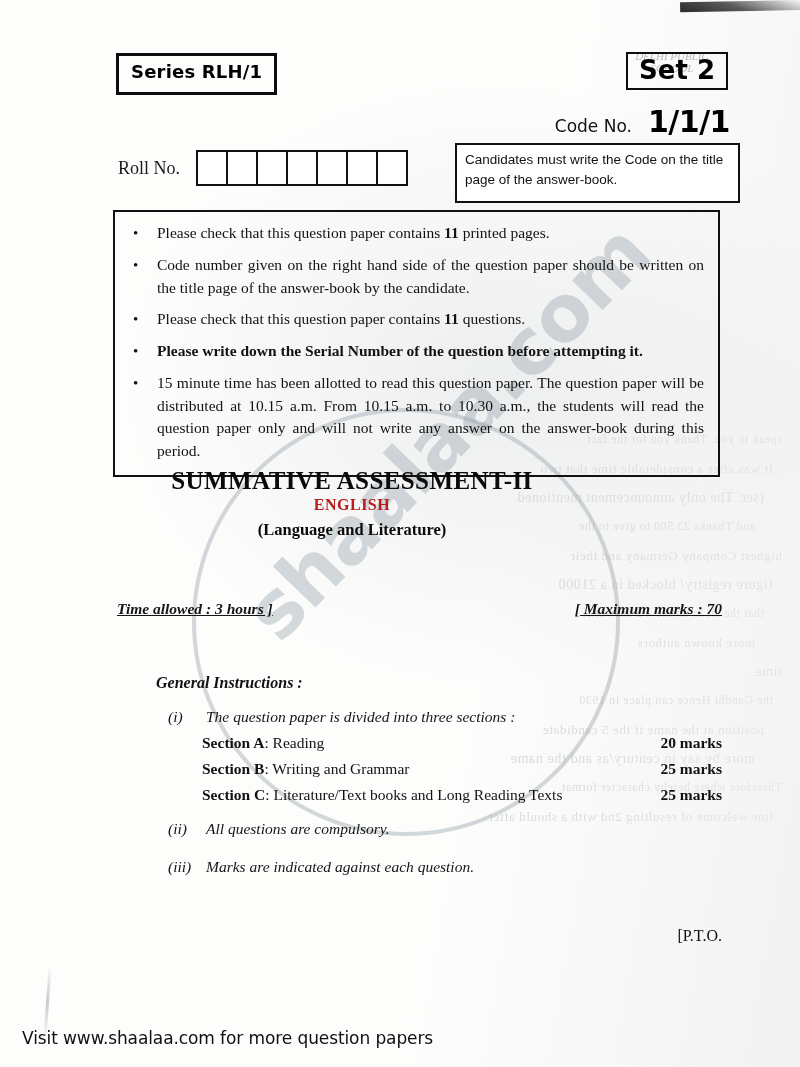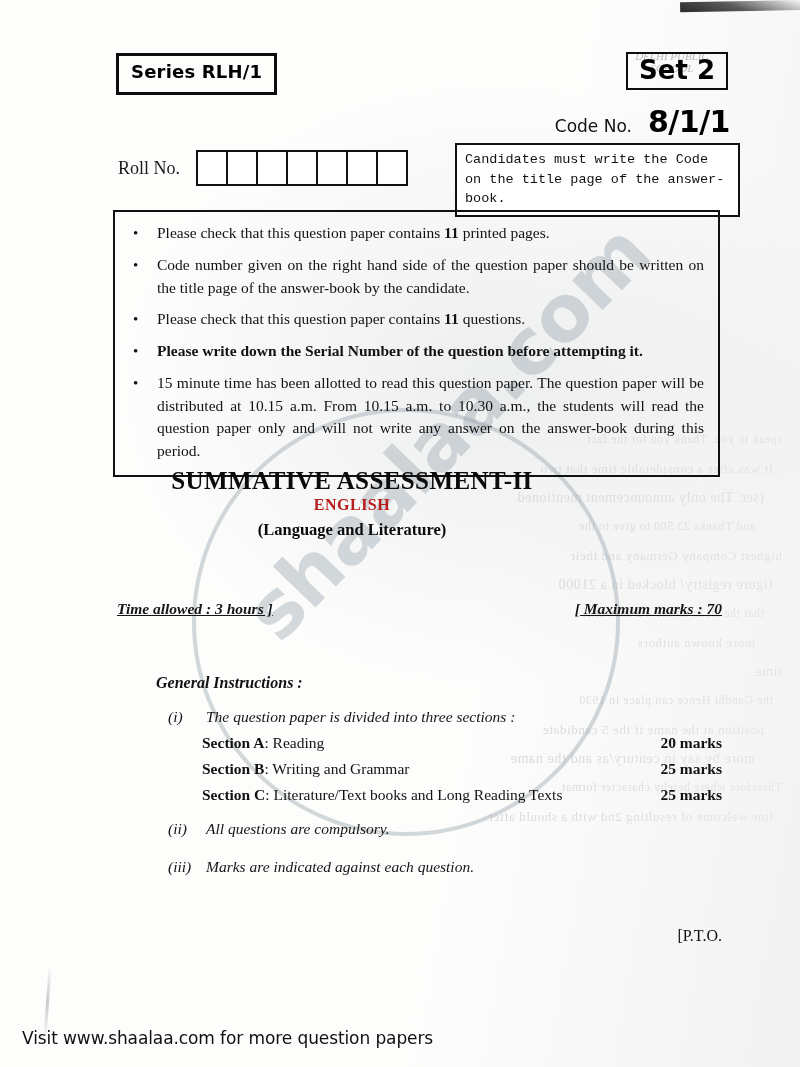--- a/index.html
+++ b/index.html
@@ -182,22 +182,22 @@
     background: #fff;
   }
   .rollno-cell:last-child { border-right: none; }
 
   
   .cand-box {
     position: absolute;
     left: 455px; top: 143px;
     width: 265px;
     border: 2px solid #111;
-    padding: 5px 8px 6px 8px;
-    font-family: Liberation Mono, monospace;
+    padding: 5px 8px 12px 8px;
+    font-family: Liberation Sans, sans-serif;
     font-size: 13.5px;
     line-height: 1.45;
     color: #111;
     background: #fff;
   }
 
   
   .instr-box {
     position: absolute;
     left: 113px; top: 210px;
@@ -385,21 +385,21 @@
   <div class="watermark"></div>
   <div class="watermark-text">shaalaa.com</div>
 
   <div class="series-box">Series RLH/1</div>
 
   <div class="set-stamp-ghost">DELHI PUBLIC SCHOOL</div>
   <div class="set-box">Set 2</div>
 
   <div class="code-row">
     <span class="code-label">Code No.</span>
-    <span class="code-value">8/1/1</span>
+    <span class="code-value">1/1/1</span>
   </div>
 
   <div class="rollno-wrap">
     <span class="rollno-label">Roll No.</span>
     <span class="rollno-boxes" id="rollno-boxes">
         <span class="rollno-cell"></span>
         <span class="rollno-cell"></span>
         <span class="rollno-cell"></span>
         <span class="rollno-cell"></span>
         <span class="rollno-cell"></span>

